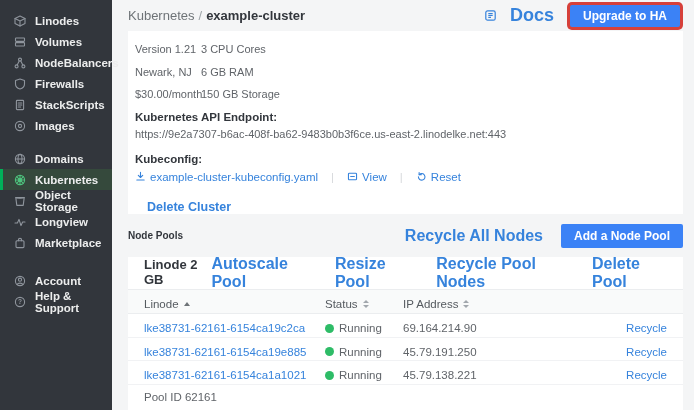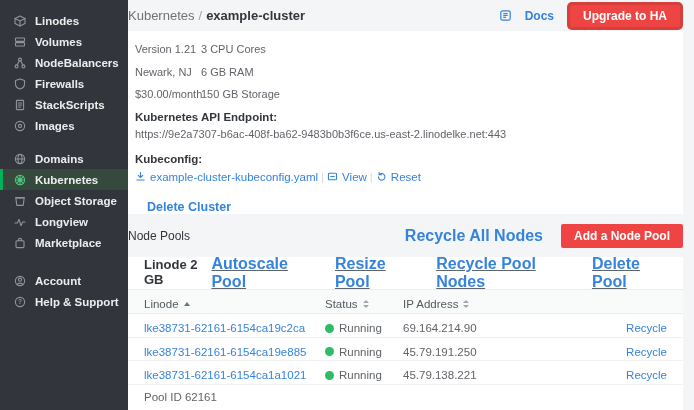--- a/index.html
+++ b/index.html
@@ -6,21 +6,21 @@
   html,body { width: 694px; height: 410px; overflow: hidden; }
   body {
     font-family: "Liberation Sans", sans-serif;
     background: #f4f5f6;
     color: #606469;
     position: relative;
     font-size: 11.5px;
   }
   
   .sidebar {
-    position: absolute; left: 0; top: 0; bottom: 0; width: 128px;
+    position: absolute; left: 0; top: 0; bottom: 0; width: 112px;
     background: #32363c; padding-top: 10px;
   }
   .nav-item {
     display: flex; align-items: center; gap: 9px;
     height: 21px; padding-left: 11px; cursor: pointer;
     color: #eceded; font-size: 11.5px; font-weight: 600;
     border-left: 3px solid transparent;
   }
   .nav-item .nav-icon { color: #8f959d; display: flex; }
   .nav-item.selected { background: #35493c; border-left-color: #00b159; }
@@ -29,51 +29,51 @@
     stroke-width: 1.1; stroke-linecap: round; stroke-linejoin: round; }
   .nav-gap { height: 12px; }
   .nav-gap-lg { height: 17px; }
   
   .main { position: absolute; left: 120px; right: 0; top: 0; bottom: 0; padding: 0 11px 0 8px; }
   .topbar { height: 31px; display: flex; align-items: center; justify-content: space-between; }
   .breadcrumb { font-size: 13px; color: #6e7377; }
   .breadcrumb .crumb-sep { margin: 0 4px; color: #9ea4a8; }
   .breadcrumb .crumb-current { color: #32363c; font-weight: 700; }
   .top-actions { display: flex; align-items: center; gap: 16px; }
-  .docs-link { display: flex; align-items: center; gap: 13px; color: #3683dc; font-size: 12px; font-weight: 600; cursor: pointer; }
+  .docs-link { display: flex; align-items: center; gap: 13px; color: #3683dc; font-size: 18px; font-weight: 600; cursor: pointer; }
   .docs-link svg { width: 13px; height: 13px; fill: none; stroke: #3683dc; stroke-width: 1.2; }
   .btn-primary {
-    background: #ef4444; color: #fff; border: none; border-radius: 2px;
+    background: #3b82f6; color: #fff; border: none; border-radius: 2px;
     font-family: inherit; font-size: 12px; font-weight: 600;
     height: 22px; padding: 0 13px; cursor: pointer;
   }
   .upgrade-highlight { box-shadow: 0 0 0 3px #d6403a; margin-right: 3px; }
   .card { background: #fff; }
   
   .card-summary { height: 183px; padding: 9px 10px 0 7px; overflow: hidden; }
   .summary-grid { display: grid; grid-template-columns: 66px 1fr; row-gap: 10.5px; font-size: 11px; color: #606469; white-space: nowrap; padding-top: 3px; }
   .section-label { font-weight: 700; color: #32363c; font-size: 11.5px; }
   .api-label { margin-top: 11px; }
   .endpoint-url { margin-top: 4.5px; font-size: 11px; color: #606469; white-space: nowrap; }
   .kubeconfig-label { margin-top: 13px; }
-  .kubeconfig-row { display: flex; align-items: center; gap: 3px; margin-top: 6px; font-size: 11.5px; }
+  .kubeconfig-row { display: flex; align-items: center; gap: 13px; margin-top: 6px; font-size: 11.5px; }
   .blue-item { color: #3683dc; display: flex; align-items: center; gap: 4px; cursor: pointer; }
   .blue-item svg { width: 11px; height: 11px; fill: none; stroke: #3683dc; stroke-width: 1.2; stroke-linecap: round; stroke-linejoin: round; }
   .divider { color: #d7d9dc; }
   .delete-cluster { color: #3683dc; font-weight: 700; font-size: 12.5px; margin: 17px 0 0 12px; cursor: pointer; display: inline-block; }
   
   .pools-bar { height: 43px; display: flex; align-items: center; justify-content: space-between; }
-  .pools-title { font-size: 12px; font-weight: 400; color: #32363c; }
+  .pools-title { font-size: 10px; font-weight: 700; color: #32363c; }
   .pools-actions { display: flex; align-items: center; gap: 18px; }
   .link { color: #3683dc; font-weight: 600; font-size: 16px; cursor: pointer; }
   
   .card-pool { height: 160px; }
   .pool-top { height: 32px; display: flex; justify-content: space-between; padding: 0 16px; }
   .pool-name { font-size: 13px; font-weight: 700; color: #32363c; }
-  .pool-links { display: flex; align-items: center; gap: 24px; text-decoration: underline; }
+  .pool-links { display: flex; align-items: center; gap: 24px; }
   .tgrid { display: grid; grid-template-columns: 181px 78px 1fr 60px; align-items: center; padding: 8px 16px; }
   .thead { height: 25px; background: #f9fafa; border-top: 1px solid #ebedef; border-bottom: 1px solid #ebedef; color: #555a5f; font-size: 11.5px; }
   .th { display: flex; align-items: center; gap: 5px; cursor: pointer; }
   .caret-up { width: 0; height: 0; border-left: 3.5px solid transparent; border-right: 3.5px solid transparent; border-bottom: 4.5px solid #6e7377; }
   .sorter { display: inline-flex; flex-direction: column; gap: 2px; }
   .sorter i { display: block; width: 0; height: 0; border-left: 3px solid transparent; border-right: 3px solid transparent; }
   .sorter .up { border-bottom: 3.5px solid #a2a7ad; }
   .sorter .dn { border-top: 3.5px solid #a2a7ad; }
   .trow { height: 23.7px; border-bottom: 1px solid #f1f2f4; font-size: 11.5px; }
   .cell-link { color: #3683dc; cursor: pointer; }

